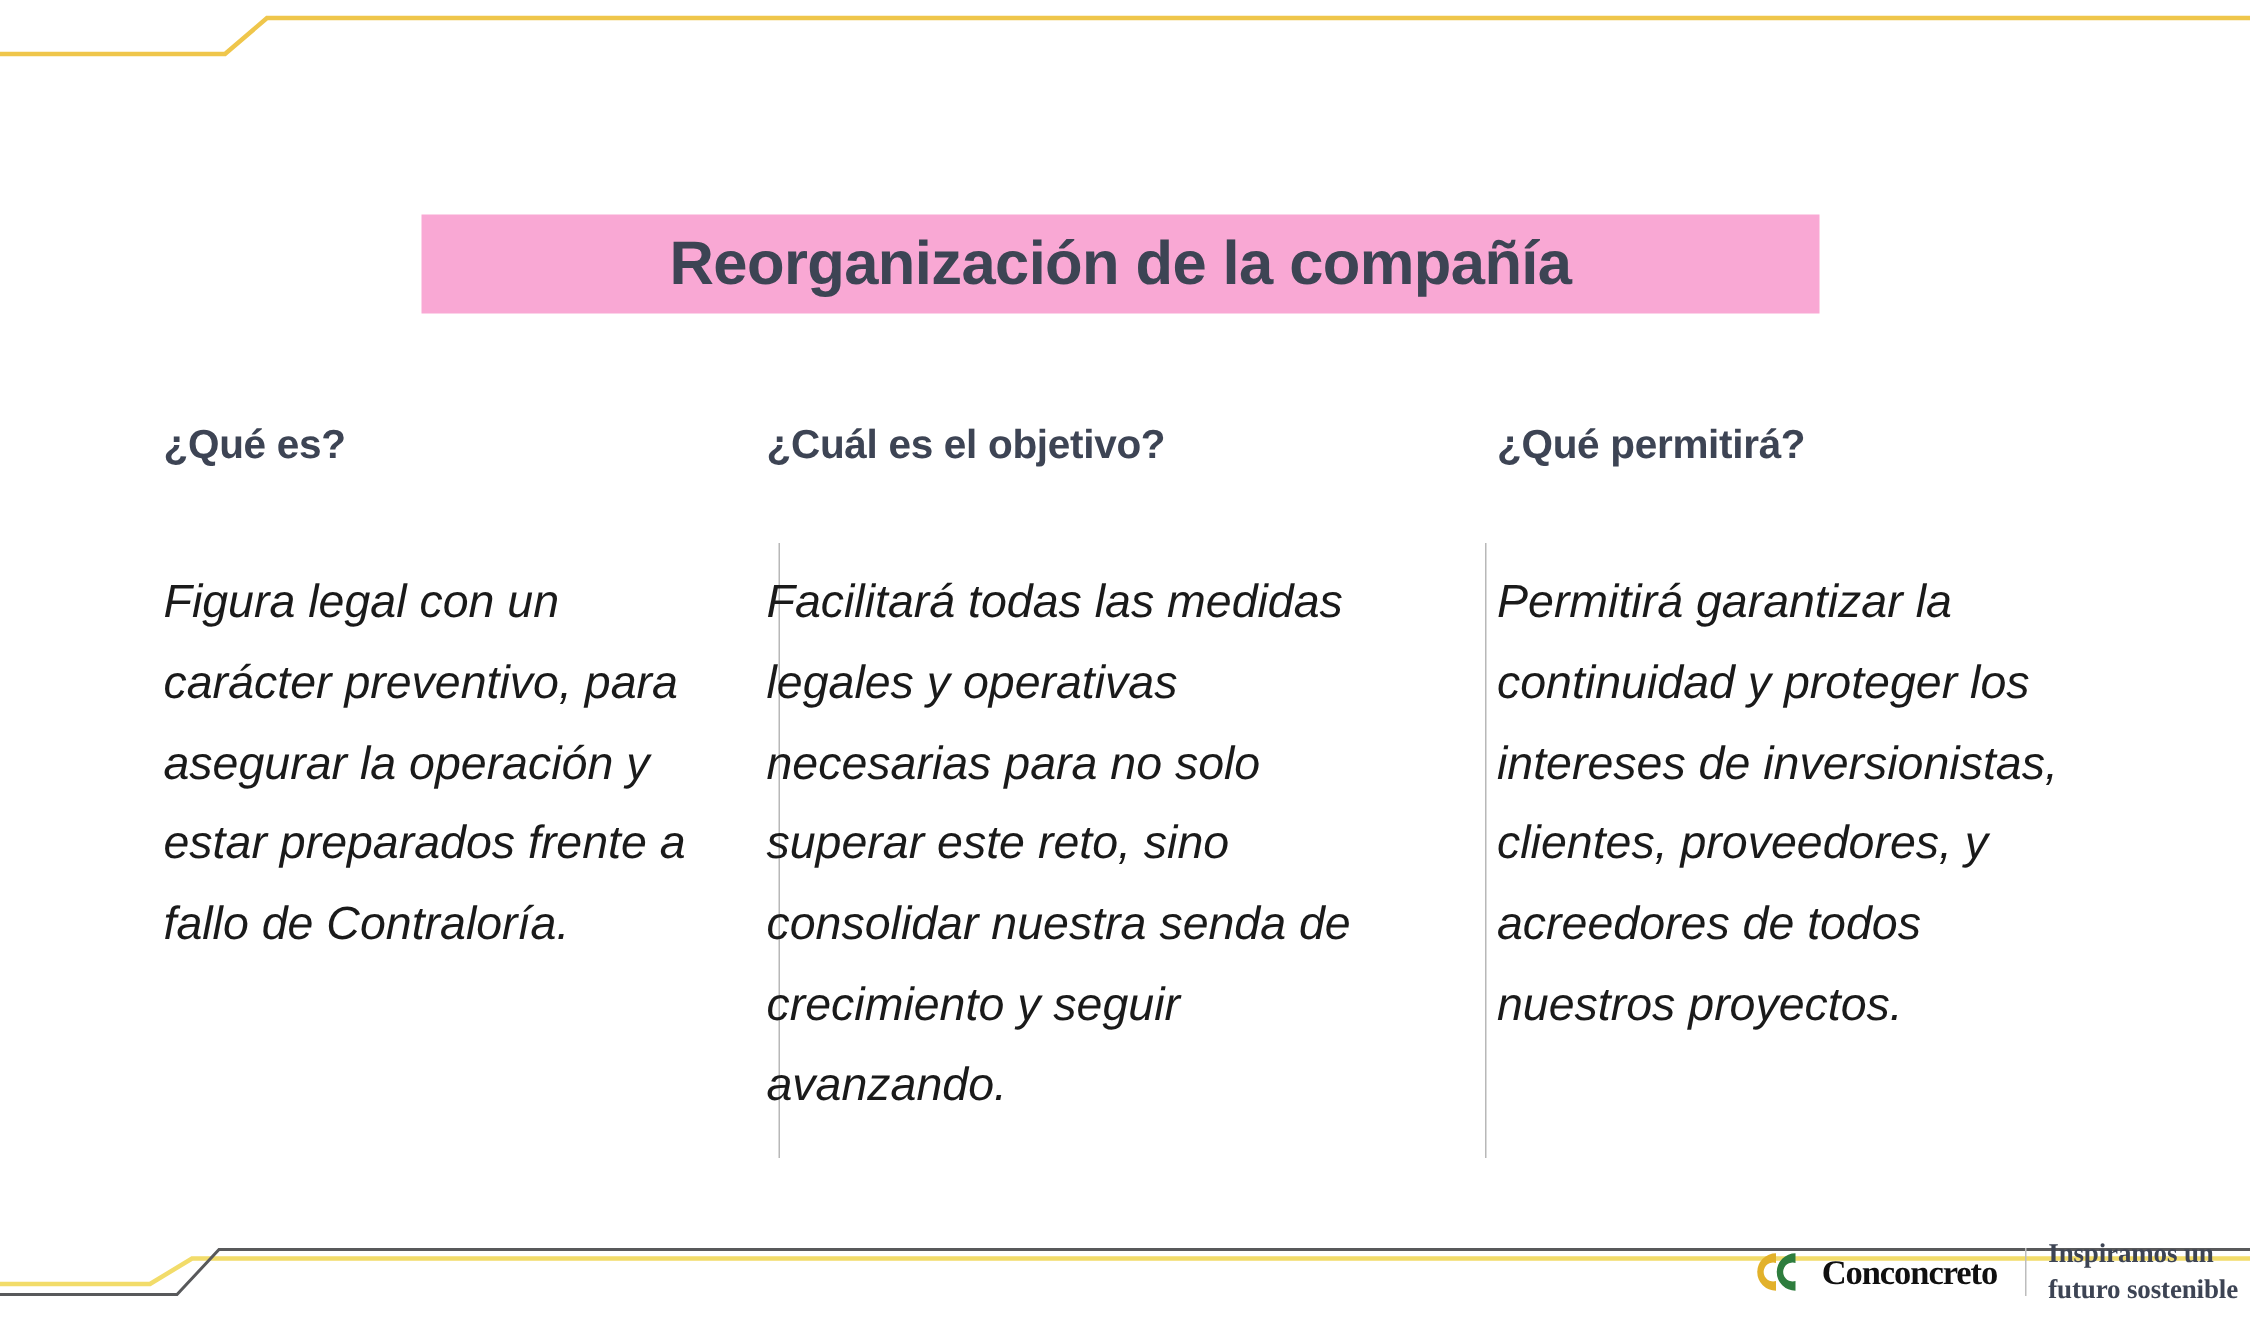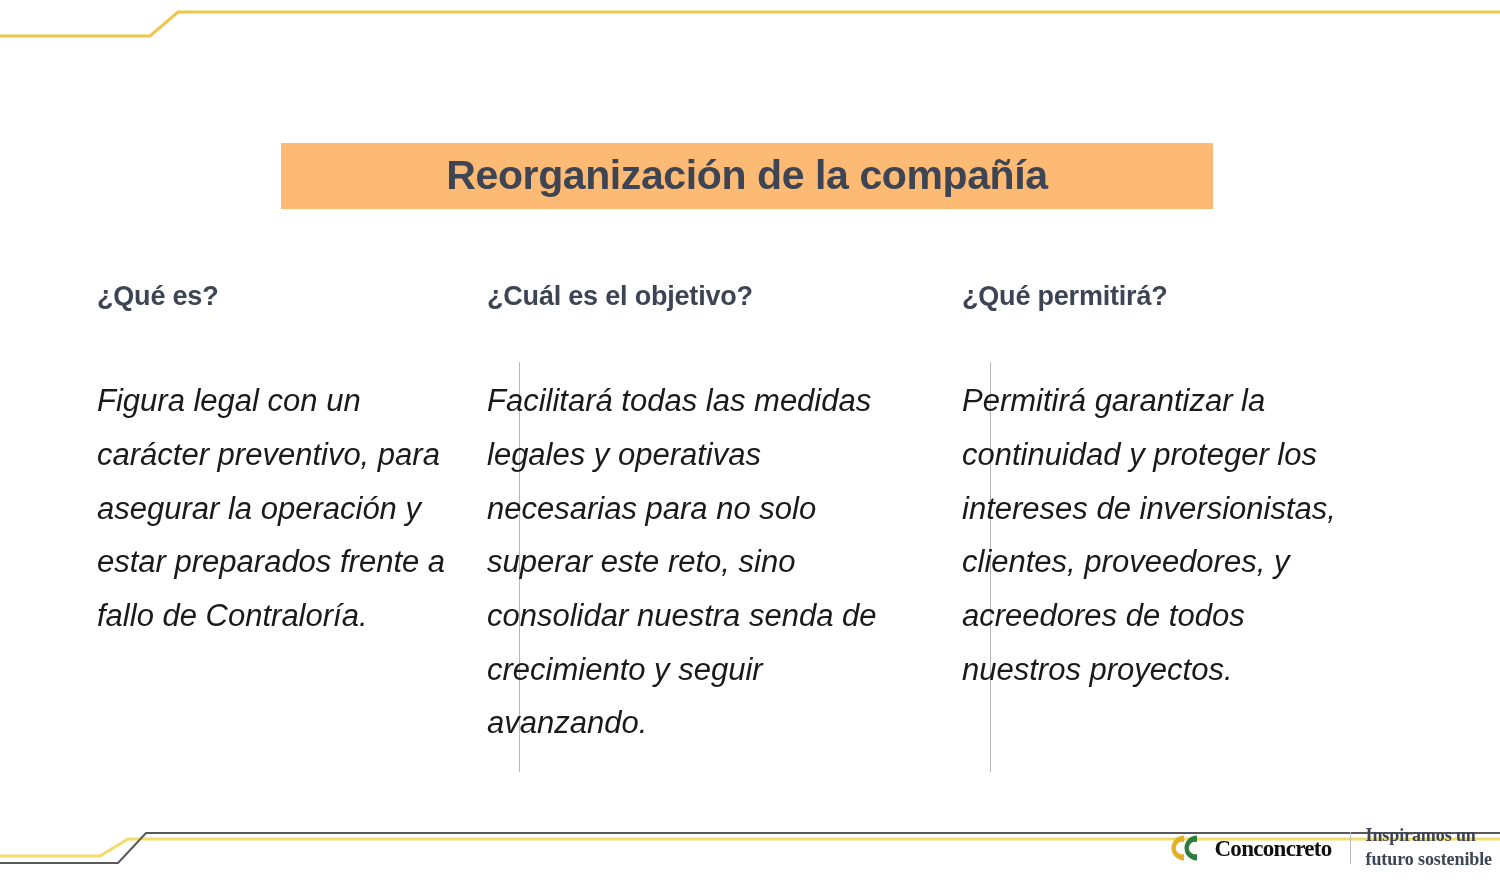--- a/index.html
+++ b/index.html
@@ -34,21 +34,21 @@
     pointer-events:none;
   }
 
   
   .title-banner {
     position:absolute;
     left:281px;
     top:143px;
     width:932px;
     height:66px;
-    background:#fdba74;
+    background:#f9a8d4;
     display:flex;
     align-items:center;
     justify-content:center;
   }
   .title-text {
     font-size:41px;
     font-weight:bold;
     color:#3D4454;
     letter-spacing:-0.4px;
     white-space:nowrap;
@@ -62,20 +62,21 @@
     left:0;
     top:280px;
     width:1500px;
     height:500px;
     display:flex;
   }
 
   .column {
     position:relative;
     height:100%;
+    margin-left:12px;
   }
   .col-1 { width:440px; padding-left:97px; }
   .col-2 { width:470px; padding-left:52px; }
   .col-3 { width:470px; padding-left:47px; }
 
   .col-head {
     font-size:27px;
     font-weight:bold;
     color:#3D4454;
     letter-spacing:-0.2px;

